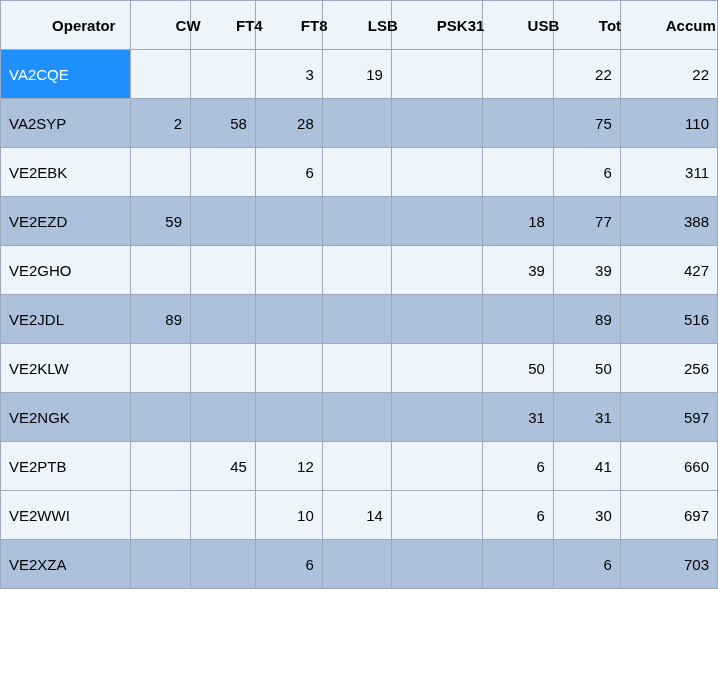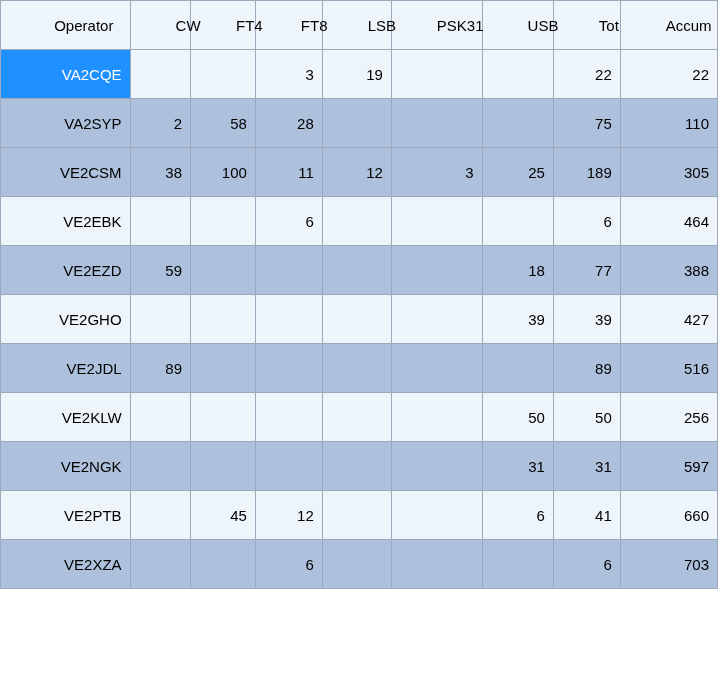--- a/index.html
+++ b/index.html
@@ -19,27 +19,27 @@
       table-layout: fixed;
     }
     th, td {
       border: 1px solid #9ca9bd;
       padding: 12px 8px;
       height: 49px;
       vertical-align: middle;
     }
     th {
       background: #edf4fa;
-      font-weight: normal;
+      font-weight: bold;
       text-align: center;
       color: #000000;
       padding-left: 45px;
     }
     td.operator {
-      text-align: right;
+      text-align: left;
       color: #000000;
     }
     td.num {
       text-align: right;
       color: #000000;
     }
     tr.light td {
       background: #edf4fa;
     }
     tr.dark td {
@@ -103,41 +103,30 @@
         <td class="operator">VA2SYP</td>
         <td class="num">2</td>
         <td class="num">58</td>
         <td class="num">28</td>
         <td class="num"></td>
         <td class="num"></td>
         <td class="num"></td>
         <td class="num">75</td>
         <td class="num">110</td>
       </tr>
-      <tr class="dark">
-        <td class="operator">VE2CSM</td>
-        <td class="num">38</td>
-        <td class="num">100</td>
-        <td class="num">11</td>
-        <td class="num">12</td>
-        <td class="num">3</td>
-        <td class="num">25</td>
-        <td class="num">189</td>
-        <td class="num">305</td>
-      </tr>
       <tr class="light">
         <td class="operator">VE2EBK</td>
         <td class="num"></td>
         <td class="num"></td>
         <td class="num">6</td>
         <td class="num"></td>
         <td class="num"></td>
         <td class="num"></td>
         <td class="num">6</td>
-        <td class="num">464</td>
+        <td class="num">311</td>
       </tr>
       <tr class="dark">
         <td class="operator">VE2EZD</td>
         <td class="num">59</td>
         <td class="num"></td>
         <td class="num"></td>
         <td class="num"></td>
         <td class="num"></td>
         <td class="num">18</td>
         <td class="num">77</td>
@@ -190,20 +179,31 @@
       <tr class="light">
         <td class="operator">VE2PTB</td>
         <td class="num"></td>
         <td class="num">45</td>
         <td class="num">12</td>
         <td class="num"></td>
         <td class="num"></td>
         <td class="num">6</td>
         <td class="num">41</td>
         <td class="num">660</td>
+      </tr>
+      <tr class="light">
+        <td class="operator">VE2WWI</td>
+        <td class="num"></td>
+        <td class="num"></td>
+        <td class="num">10</td>
+        <td class="num">14</td>
+        <td class="num"></td>
+        <td class="num">6</td>
+        <td class="num">30</td>
+        <td class="num">697</td>
       </tr>
       <tr class="dark">
         <td class="operator">VE2XZA</td>
         <td class="num"></td>
         <td class="num"></td>
         <td class="num">6</td>
         <td class="num"></td>
         <td class="num"></td>
         <td class="num"></td>
         <td class="num">6</td>

